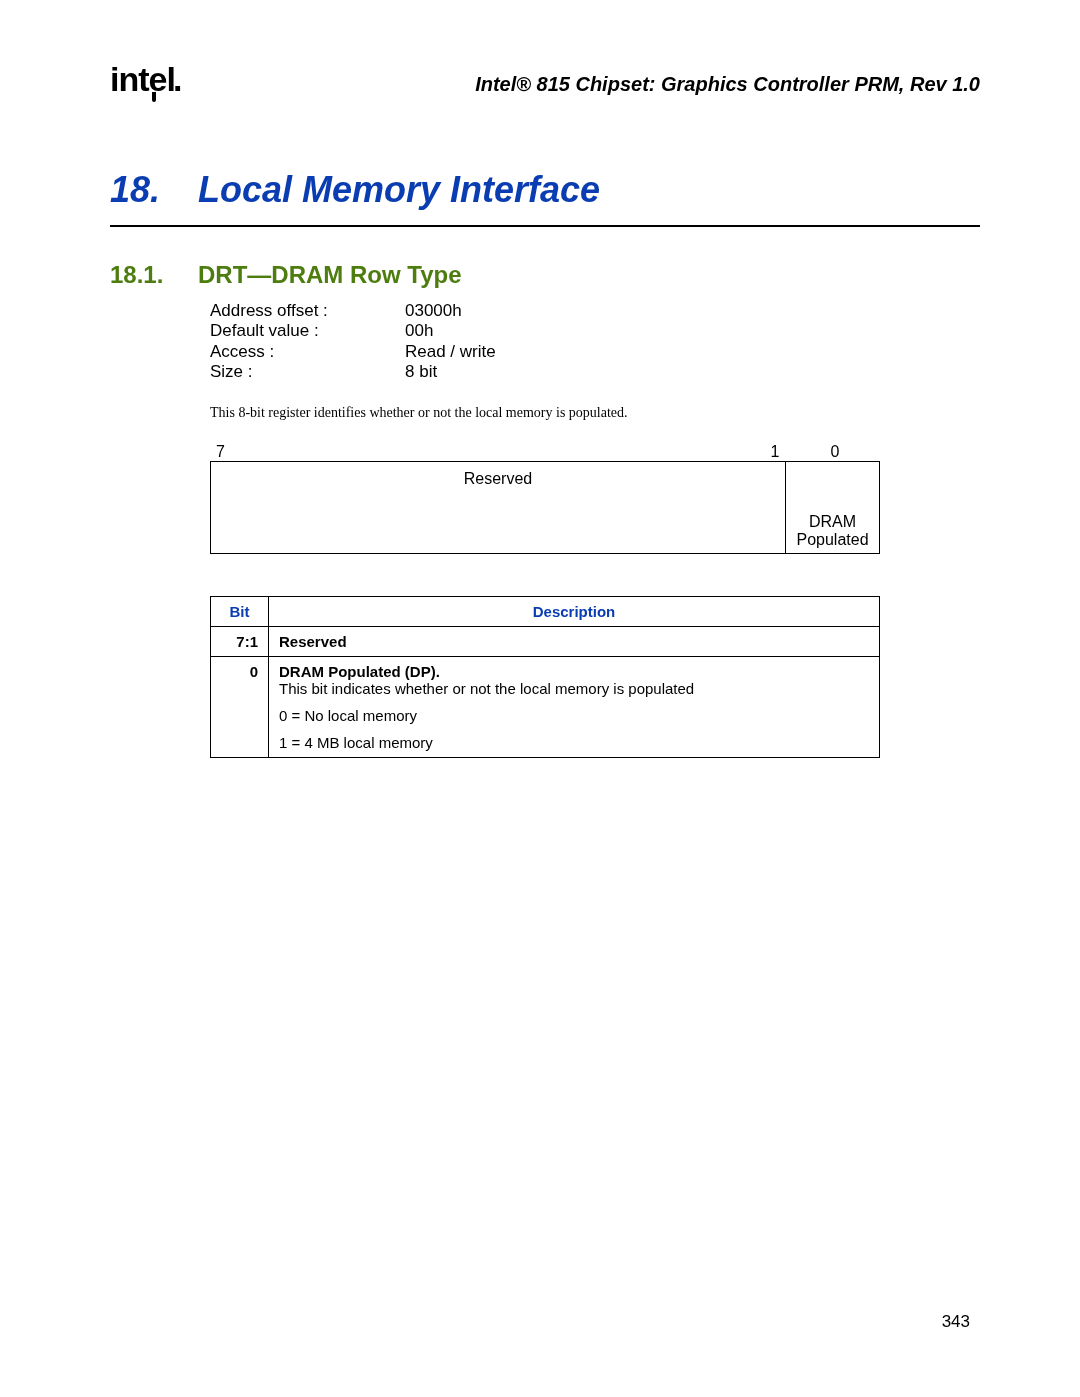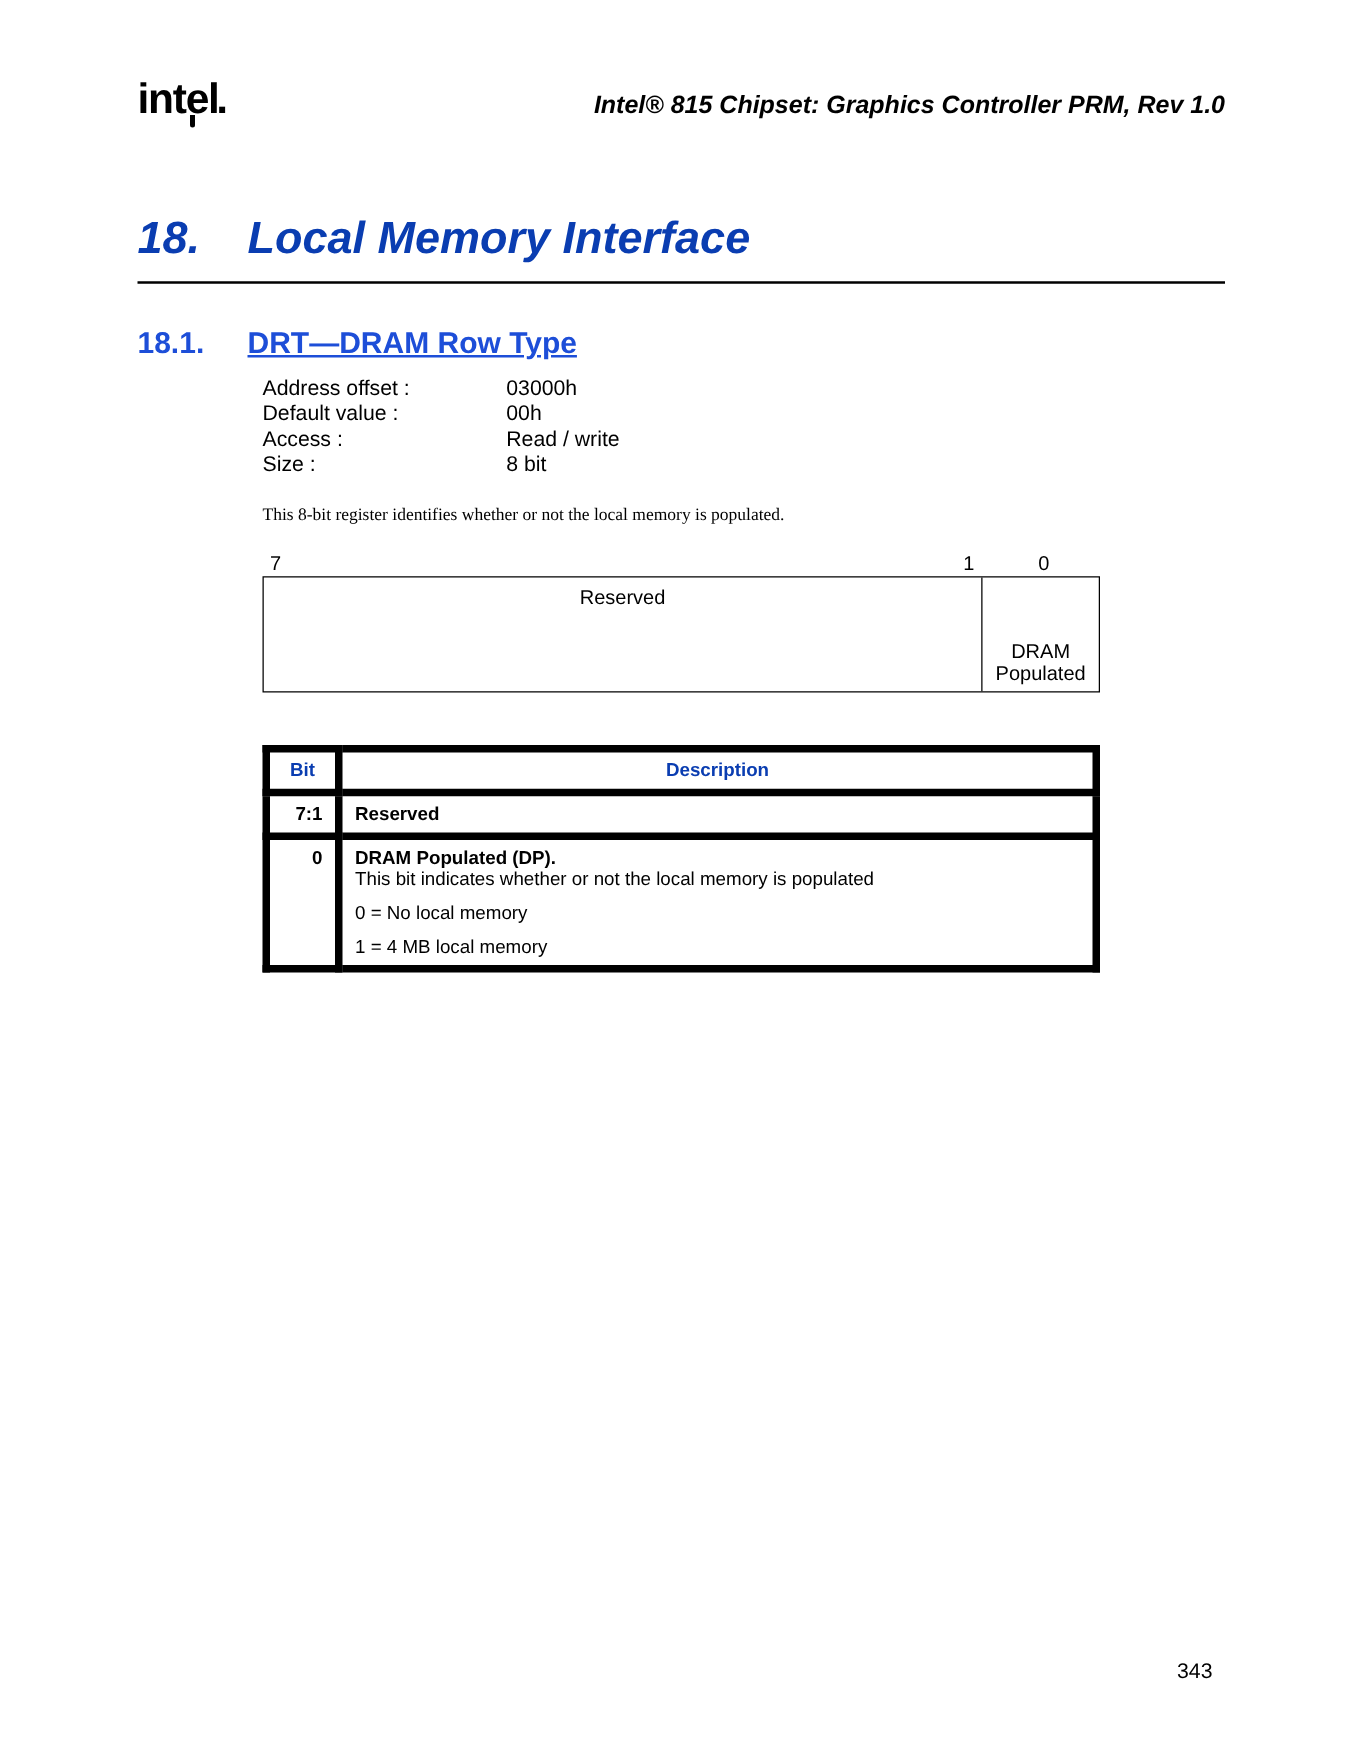--- a/index.html
+++ b/index.html
@@ -55,25 +55,24 @@
     margin-bottom: 14px;
   }
   .chapter .num { display: inline-block; width: 88px; }
   .rule {
     border: none;
     border-top: 2px solid #000;
     margin-bottom: 34px;
   }
   .section {
     font-family: Arial, Helvetica, sans-serif;
-    color: #1d4ed8;
+    color: #4d7c0f;
     font-weight: 700;
     font-size: 24px;
     margin-bottom: 12px;
-    text-decoration: underline;
   }
   .section .snum { display: inline-block; width: 88px; }
   .indent-block { margin-left: 100px; }
   .props {
     font-family: Arial, Helvetica, sans-serif;
     font-size: 17px;
     line-height: 1.2;
     margin-bottom: 22px;
   }
   .props .row { display: flex; }
@@ -115,38 +114,38 @@
     margin-top: 47px;
   }
 
   .bit-table {
     width: 670px;
     border-collapse: collapse;
     font-family: Arial, Helvetica, sans-serif;
     font-size: 15px;
   }
   .bit-table th, .bit-table td {
-    border: 6px solid #000000;
+    border: 1px solid #000000;
     padding: 6px 10px;
     text-align: left;
     vertical-align: top;
   }
   .bit-table th {
     color: #0a3db1;
     font-weight: 700;
     text-align: center;
   }
   .bit-table th.bit-col { width: 58px; }
   .bit-table td.bit-col { text-align: right; font-weight: bold; }
   .bit-table td .multi-line span { display: block; margin-bottom: 10px; }
   .bit-table td .multi-line span:last-child { margin-bottom: 0; }
 
   .page-no {
     position: absolute;
-    bottom: 50px;
+    bottom: 65px;
     right: 110px;
     font-family: Arial, Helvetica, sans-serif;
     font-size: 17px;
     margin-top: 12px;
   }
 </style>
 </head>
 <body>
 
 <div class="header-row">

